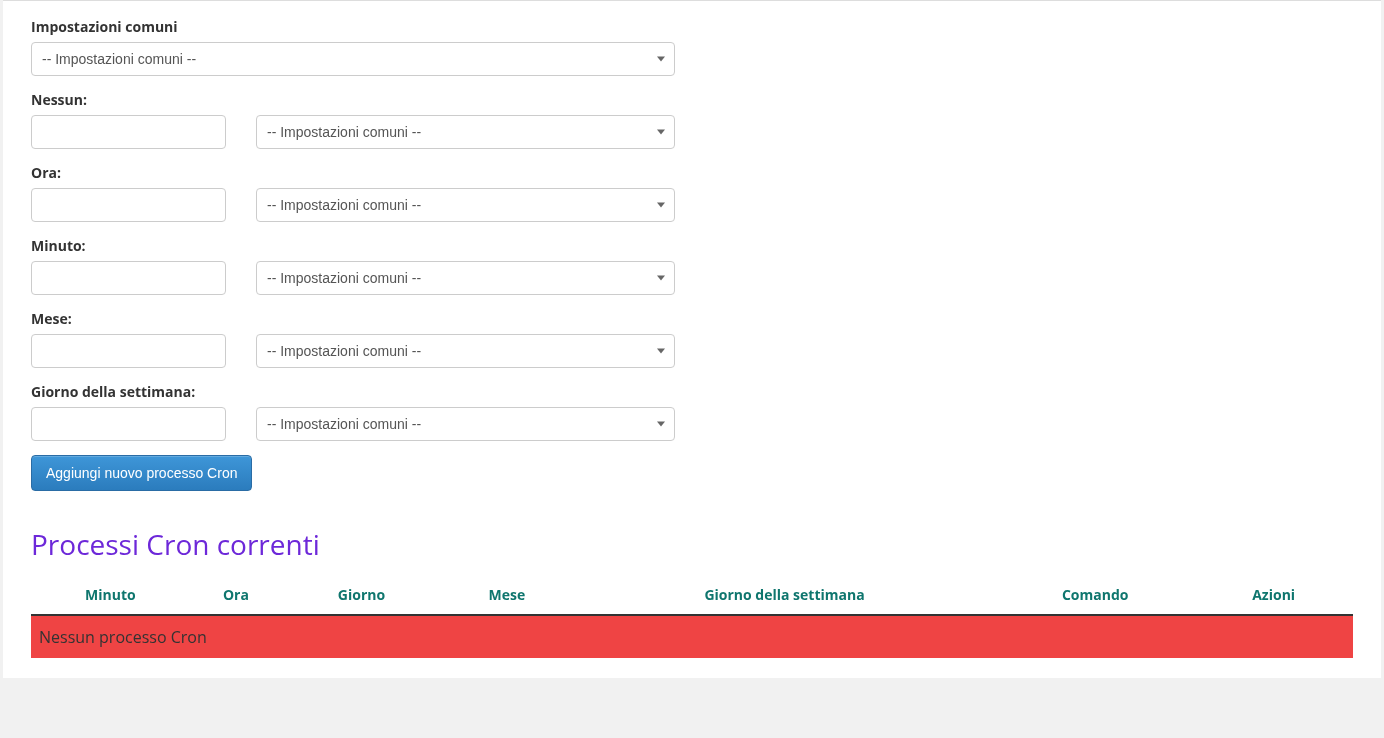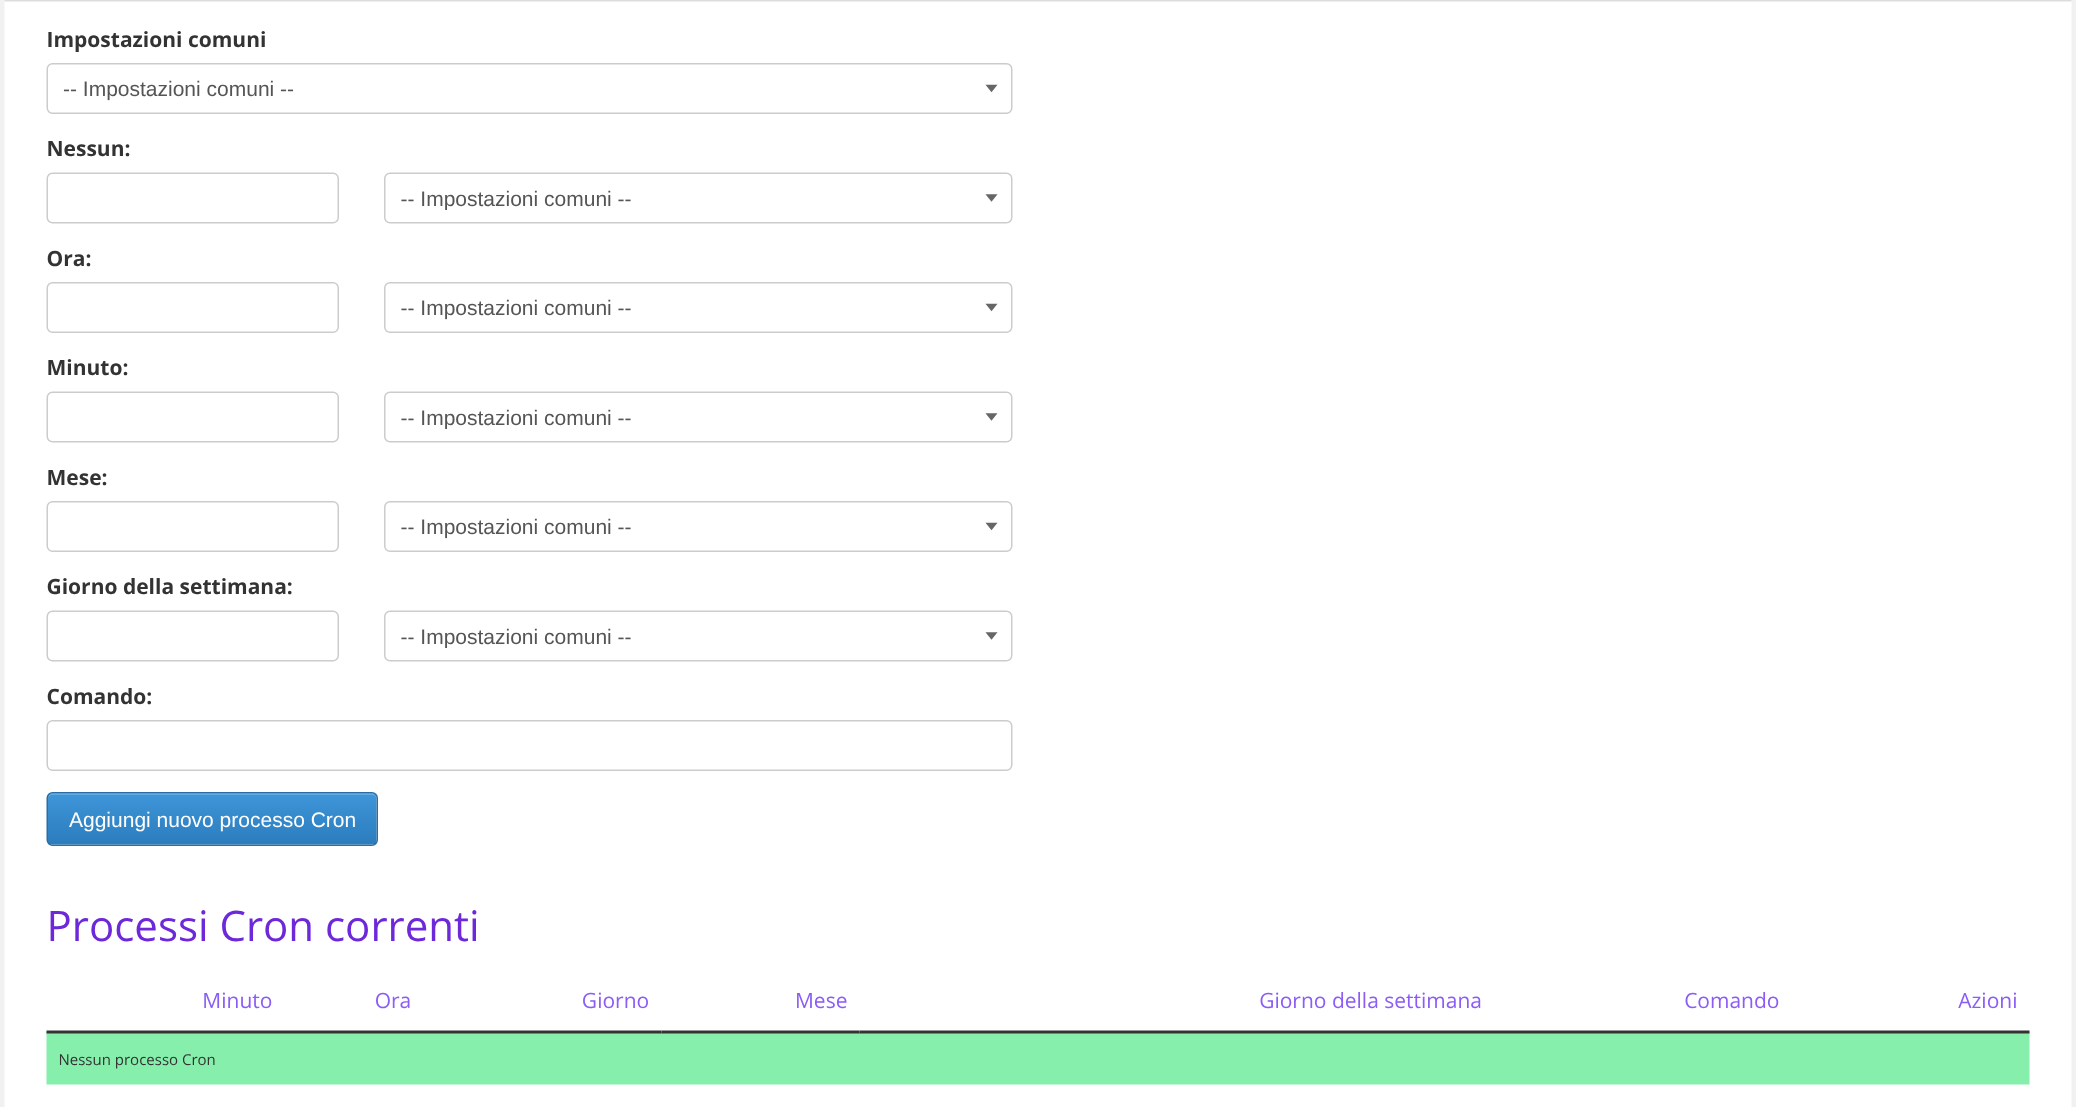--- a/index.html
+++ b/index.html
@@ -83,32 +83,32 @@
     font-weight: 400;
     color: #6d28d9;
     padding: 34px 28px 12px 28px;
   }
   .cron-table {
     width: calc(100% - 56px);
     margin: 0 28px;
     border-collapse: collapse;
   }
   .cron-table thead th {
-    text-align: right;
-    font-weight: 400;
+    text-align: center;
+    font-weight: 700;
     font-size: 14px;
     padding: 10px 8px;
     border-bottom: 2px solid #333;
-    color: #8b5cf6;
+    color: #0f766e;
   }
   .cron-table tbody td {
     padding: 10px 8px;
-    background: #86efac;
+    background: #ef4444;
     color: #333;
-    font-size: 10px;
+    font-size: 16px;
   }
 </style>
 </head>
 <body>
 
 <div class="page">
 
   <div class="form-section">
 
     
@@ -190,24 +190,20 @@
         </div>
         <div class="wide select-wrap">
           <select class="select">
             <option>-- Impostazioni comuni --</option>
           </select>
         </div>
       </div>
     </div>
 
     
-    <div class="form-group full-row">
-      <label class="form-label">Comando:</label>
-      <input type="text" class="text-input" value="" style="">
-    </div>
 
     <button class="btn">Aggiungi nuovo processo Cron</button>
 
   </div>
 
   <h2 class="section-title">Processi Cron correnti</h2>
 
   <table class="cron-table">
     <thead>
       <tr>

